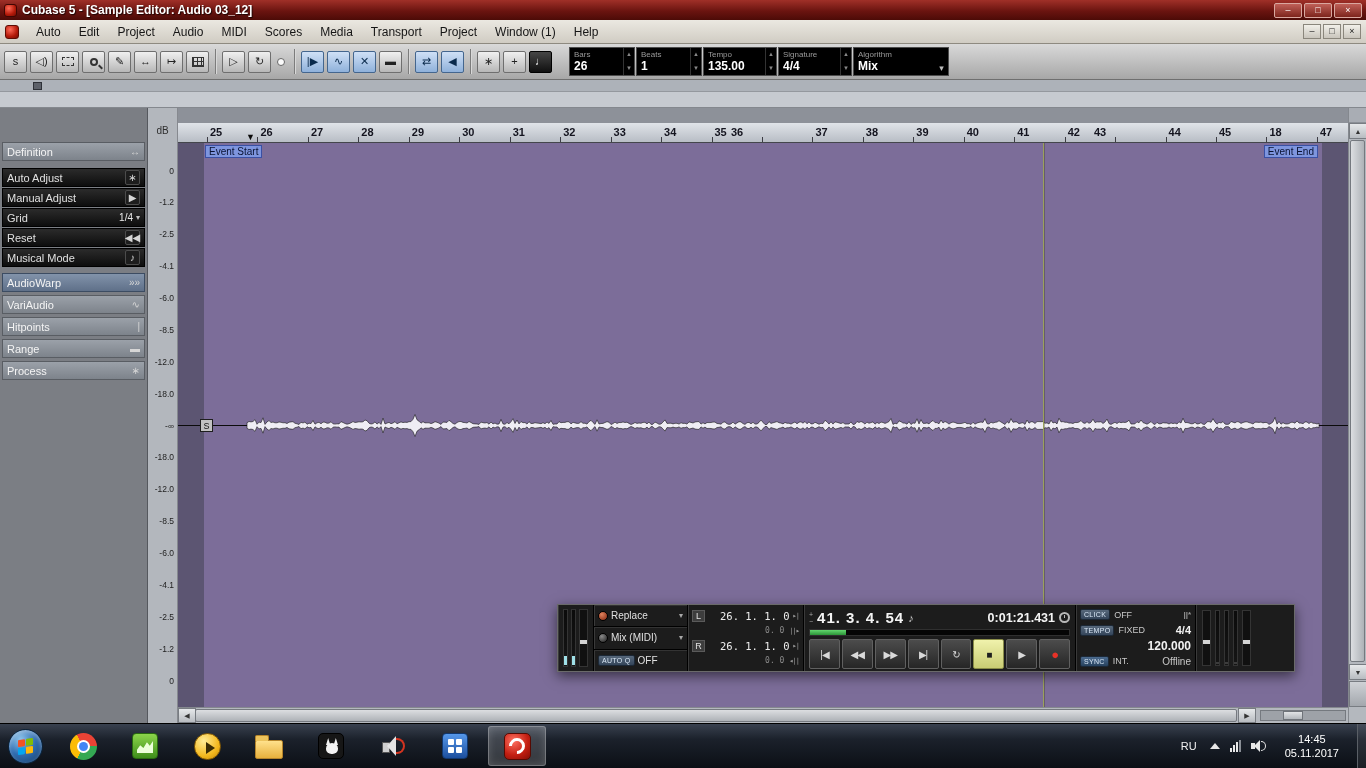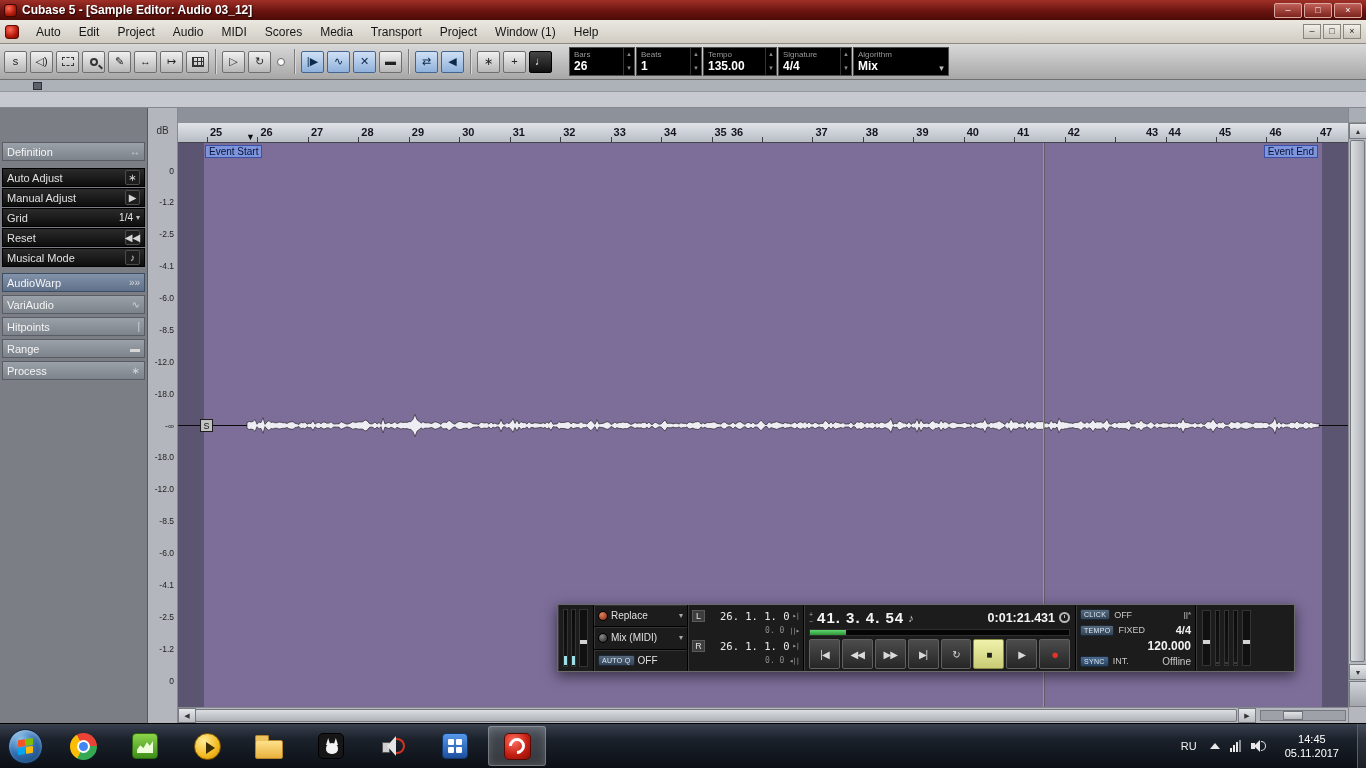--- a/index.html
+++ b/index.html
@@ -420,27 +420,27 @@
       <div class="ruler-num" style="left: 684.85px;">38</div>
       <div class="ruler-tick" style="left: 684.85px;"></div>
       <div class="ruler-num" style="left: 735.3px;">39</div>
       <div class="ruler-tick" style="left: 735.3px;"></div>
       <div class="ruler-num" style="left: 785.75px;">40</div>
       <div class="ruler-tick" style="left: 785.75px;"></div>
       <div class="ruler-num" style="left: 836.2px;">41</div>
       <div class="ruler-tick" style="left: 836.2px;"></div>
       <div class="ruler-num" style="left: 886.65px;">42</div>
       <div class="ruler-tick" style="left: 886.65px;"></div>
-      <div class="ruler-num" style="left: 965px;">43</div>
+      <div class="ruler-num" style="left: 913px;">43</div>
       <div class="ruler-tick" style="left: 937.1px;"></div>
       <div class="ruler-num" style="left: 987.55px;">44</div>
       <div class="ruler-tick" style="left: 987.55px;"></div>
       <div class="ruler-num" style="left: 1038px;">45</div>
       <div class="ruler-tick" style="left: 1038px;"></div>
-      <div class="ruler-num" style="left: 1088.45px;">46</div>
+      <div class="ruler-num" style="left: 1088.45px;">18</div>
       <div class="ruler-tick" style="left: 1088.45px;"></div>
       <div class="ruler-num" style="left: 1138.9px;">47</div>
       <div class="ruler-tick" style="left: 1138.9px;"></div>
     </div>
 
   <div class="wave-area">
     <div class="wave-margin-l"></div>
     <div class="wave-margin-r"></div>
     <div class="center-line"></div>
     <svg class="wave-svg" width="1170" height="564" viewBox="0 0 1170 564">

